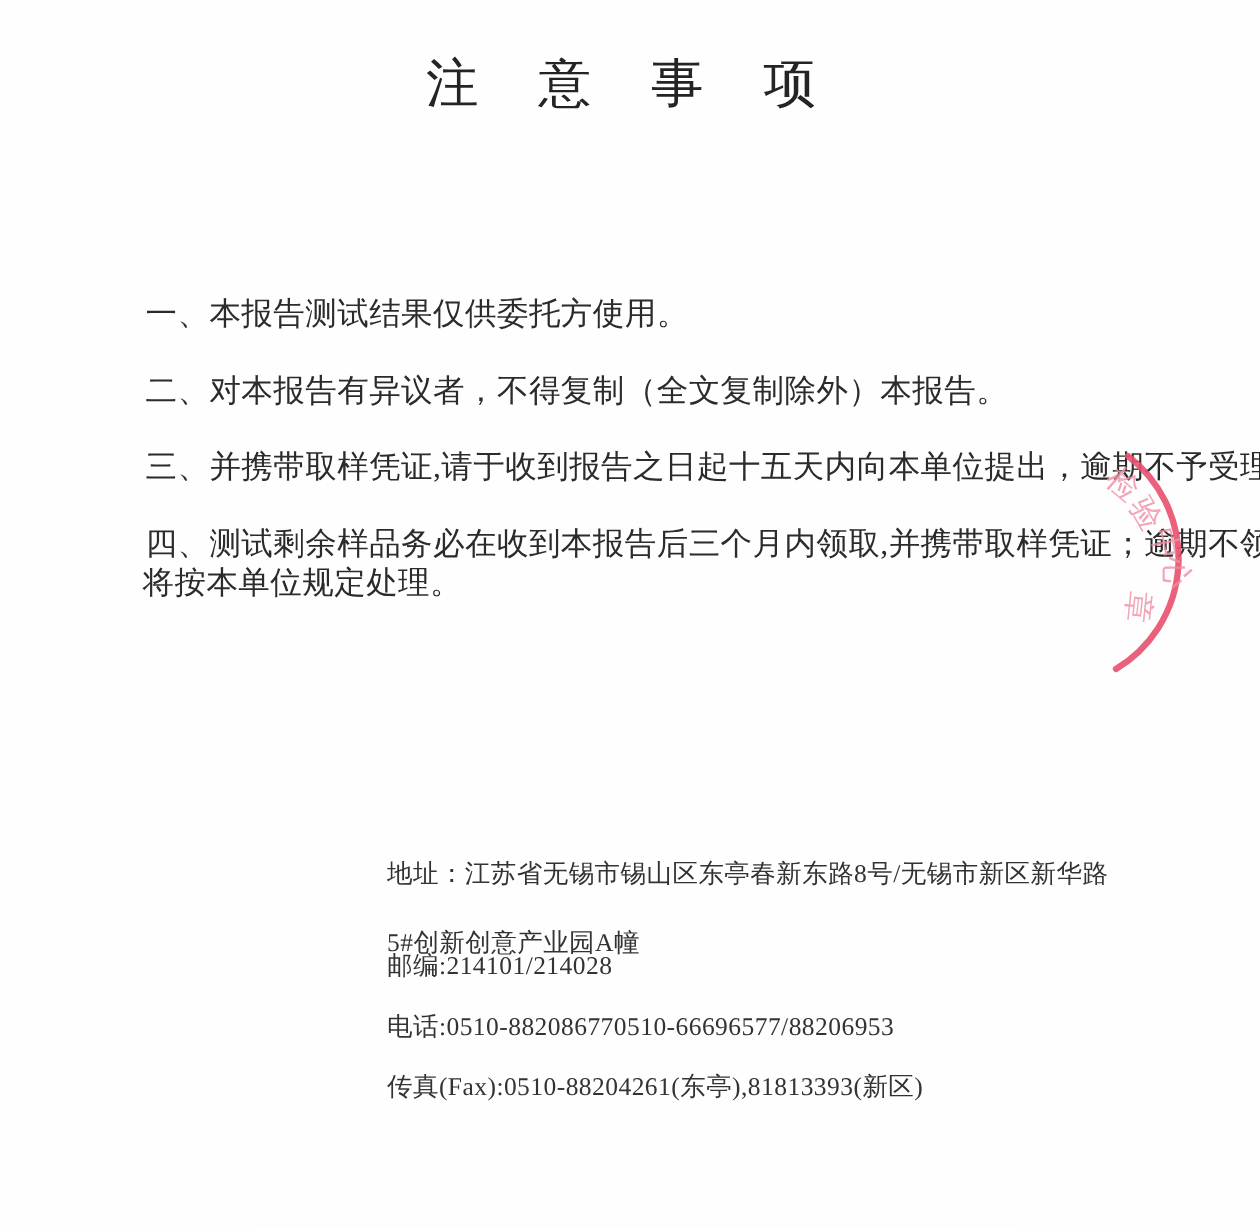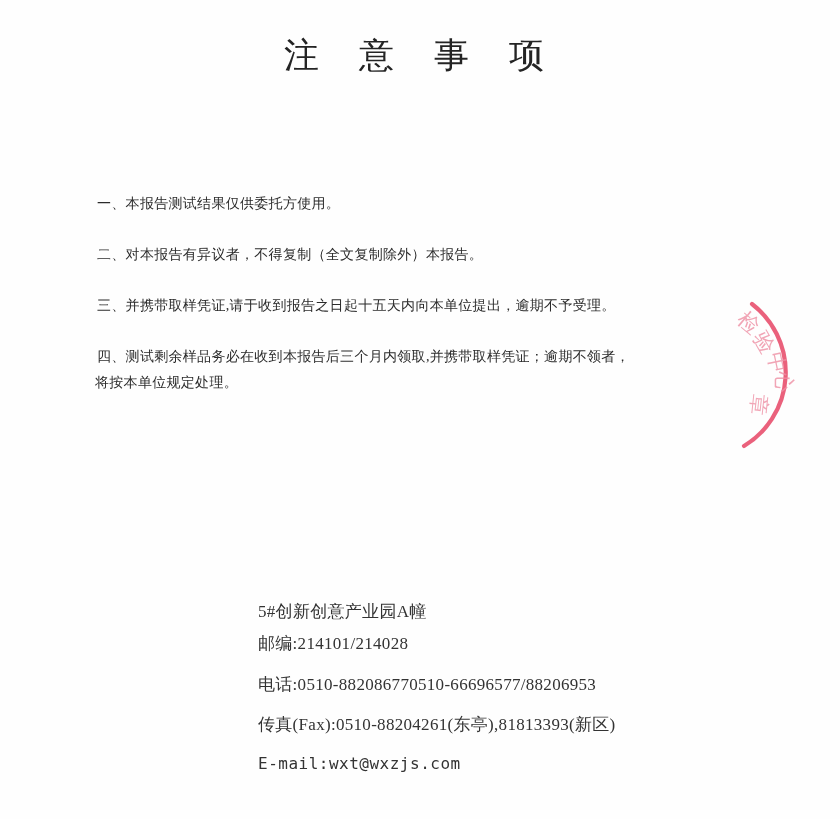--- a/index.html
+++ b/index.html
@@ -30,21 +30,21 @@
     font-weight: 500;
     color: #242424;
     letter-spacing: 40px;
     padding-left: 28px;
     box-sizing: border-box;
     white-space: nowrap;
   }
   .notice-line {
     position: absolute;
     left: 97px;
-    font-size: 14px;
+    font-size: 21px;
     letter-spacing: 0.3px;
     color: #2b2b2b;
     white-space: nowrap;
   }
   .n1 { top: 195px; }
   .n2 { top: 246px; }
   .n3 { top: 297px; }
   .n4a { top: 348px; }
   .n4b { top: 374px; left: 95px; }
   .org-name {
@@ -59,21 +59,21 @@
   }
   .contact-line {
     position: absolute;
     left: 258px;
     font-size: 17px;
     letter-spacing: 0.3px;
     color: #333333;
     white-space: nowrap;
   }
   .addr1 { top: 571px; }
-  .addr2 { top: 600px; }
+  .addr2 { top: 617px; }
   .postcode { top: 632px; }
   .phone { top: 673px; }
   .fax { top: 713px; }
   .email { top: 754px; font-family: "DejaVu Sans Mono", "Liberation Mono", monospace; font-size: 16px; letter-spacing: 0.5px; }
   .stamp {
     position: absolute;
     left: 700px;
     top: 280px;
     width: 140px;
     height: 180px;
@@ -97,30 +97,30 @@
 
   <div class="notice-line n2">二、对本报告有异议者，不得复制（全文复制除外）本报告。</div>
 
   <div class="notice-line n3">三、并携带取样凭证,请于收到报告之日起十五天内向本单位提出，逾期不予受理。</div>
 
   <div class="notice-line n4a">四、测试剩余样品务必在收到本报告后三个月内领取,并携带取样凭证；逾期不领者，</div>
 
   <div class="notice-line n4b">将按本单位规定处理。</div>
 
 
+  <div class="contact-line addr1">地址：江苏省无锡市锡山区东亭春新东路8号/无锡市新区新华路</div>
 
   <div class="contact-line addr2">5#创新创意产业园A幢</div>
 
   <div class="contact-line postcode">邮编:214101/214028</div>
 
   <div class="contact-line phone">电话:0510-882086770510-66696577/88206953</div>
 
   <div class="contact-line fax">传真(Fax):0510-88204261(东亭),81813393(新区)</div>
 
-  <div class="contact-line email">E-mail:wxt@wxzjs.com</div>
 
   <div class="stamp">
     <svg width="140" height="180" viewBox="0 0 140 180">
       <path d="M 52 24 A 86 86 0 0 1 44 166" fill="none" stroke-width="4.2" stroke-linecap="round" opacity="0.9" stroke="#e8506e"></path>
       <text transform="translate(44,48) rotate(40)" text-anchor="middle" fill="#ee8fa4">检</text>
       <text transform="translate(58,66) rotate(60)" text-anchor="middle" fill="#ee8fa4">验</text>
       <text transform="translate(70,84) rotate(78)" text-anchor="middle" fill="#ee8fa4">中</text>
       <text transform="translate(77,102) rotate(90)" text-anchor="middle" fill="#ee8fa4">心</text>
       <text transform="translate(52,124) rotate(96)" text-anchor="middle" fill="#ee8fa4">章</text>
     </svg>

